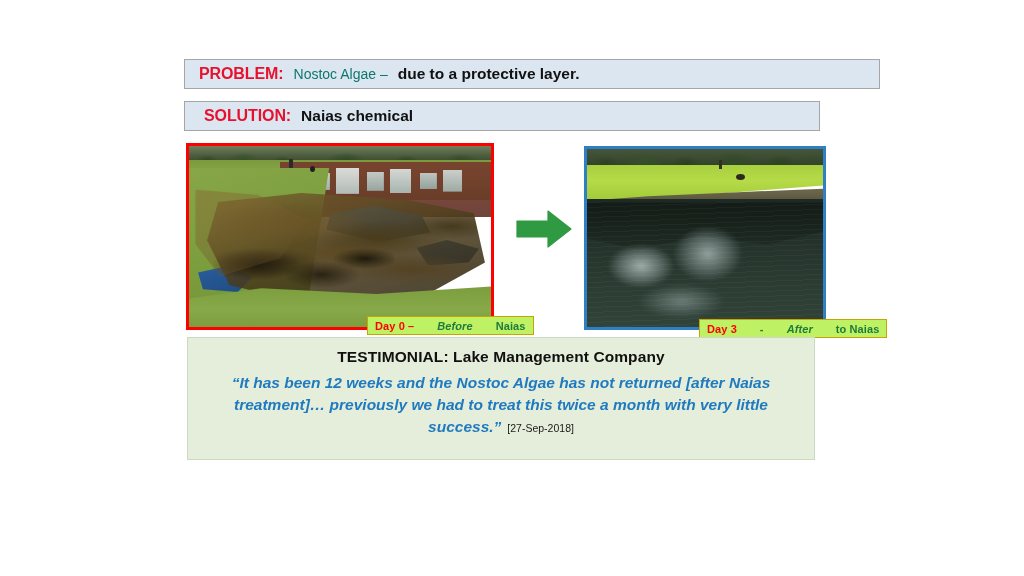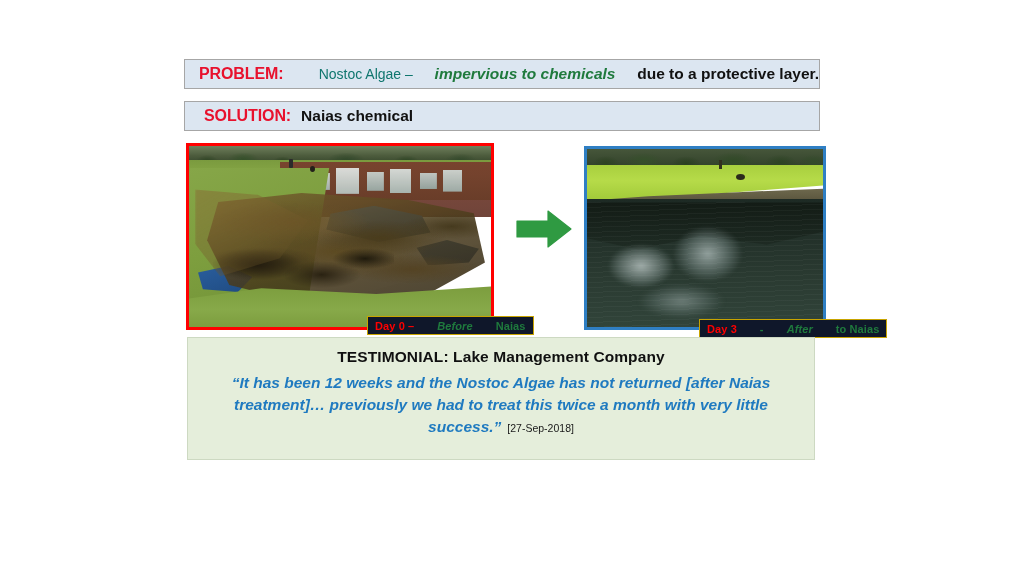--- a/index.html
+++ b/index.html
@@ -23,24 +23,23 @@
     background: #dce6f1;
     border: 1px solid #a6a6a6;
     display: flex;
     align-items: center;
     white-space: nowrap;
     overflow: hidden;
   }
   #problem-banner {
     left: 184px;
     top: 59px;
-    width: 636px;
+    width: 696px;
     height: 30px;
     padding-left: 14px;
-    justify-content: space-between;
   }
   #solution-banner {
     left: 184px;
     top: 101px;
     width: 636px;
     height: 30px;
     padding-left: 19px;
   }
   .kw-red {
     color: #e8112d;
@@ -298,21 +297,21 @@
     left: 515px;
     top: 208px;
     width: 58px;
     height: 42px;
   }
 
   
   .caption {
     position: absolute;
     box-sizing: border-box;
-    background: #0f172a;
+    background: #bef264;
     border: 1px solid #c8a400;
     white-space: nowrap;
     display: flex;
     align-items: center;
     justify-content: center;
     font-size: 11px;
     font-weight: bold;
     letter-spacing: 0.1px;
     padding: 0 7px;
     gap: 9px;
@@ -370,21 +369,20 @@
 </style>
 </head>
 <body>
 
 <div class="banner" id="problem-banner">
   <span class="kw-red">PROBLEM:</span>
   <span class="sp"></span>
   <span class="sp"></span>
   <span class="txt-green">Nostoc Algae –</span>
   <span class="sp"></span>
-  <span class="txt-green-i">impervious to chemicals</span>
   <span class="sp"></span>
   <span class="txt-black">due to a protective layer.</span>
 </div>
 
 <div class="banner" id="solution-banner">
   <span class="kw-red">SOLUTION:</span>
   <span class="sp"></span>
   <span class="sp"></span>
   <span class="txt-black">Naias chemical</span>
   <span class="sp"></span>

